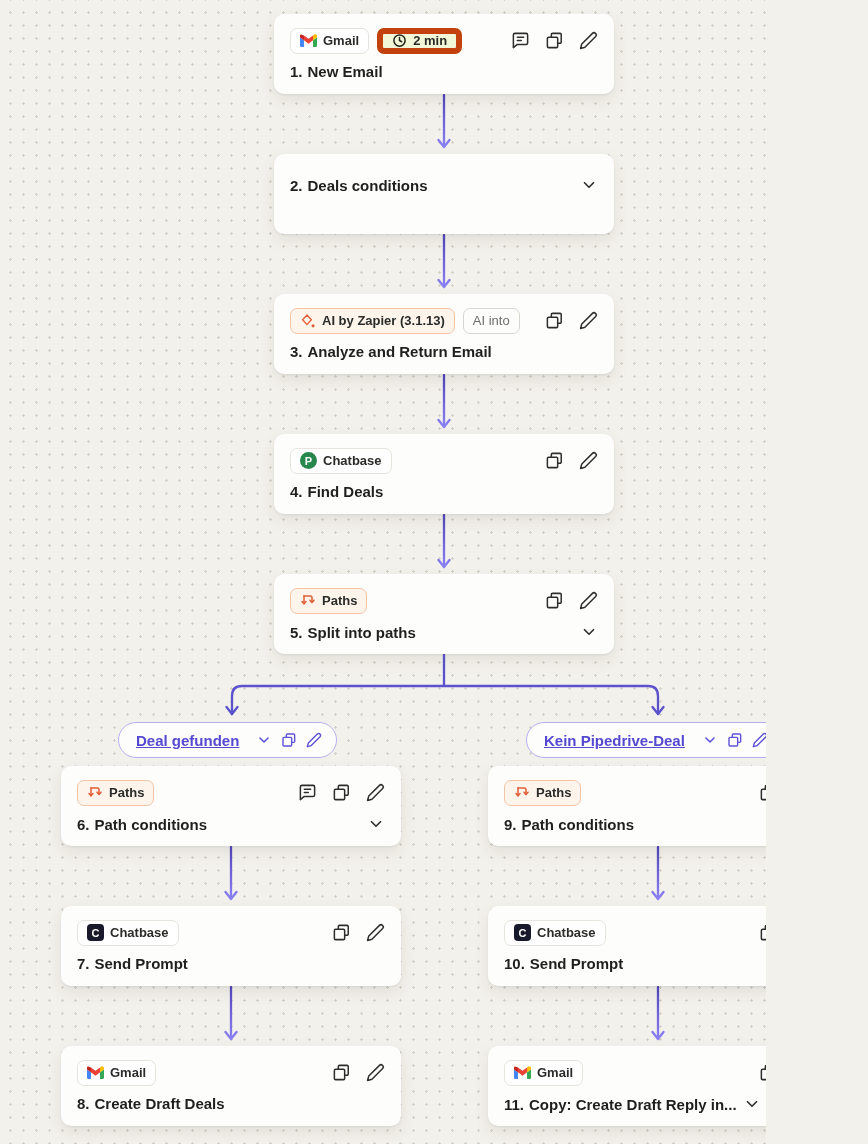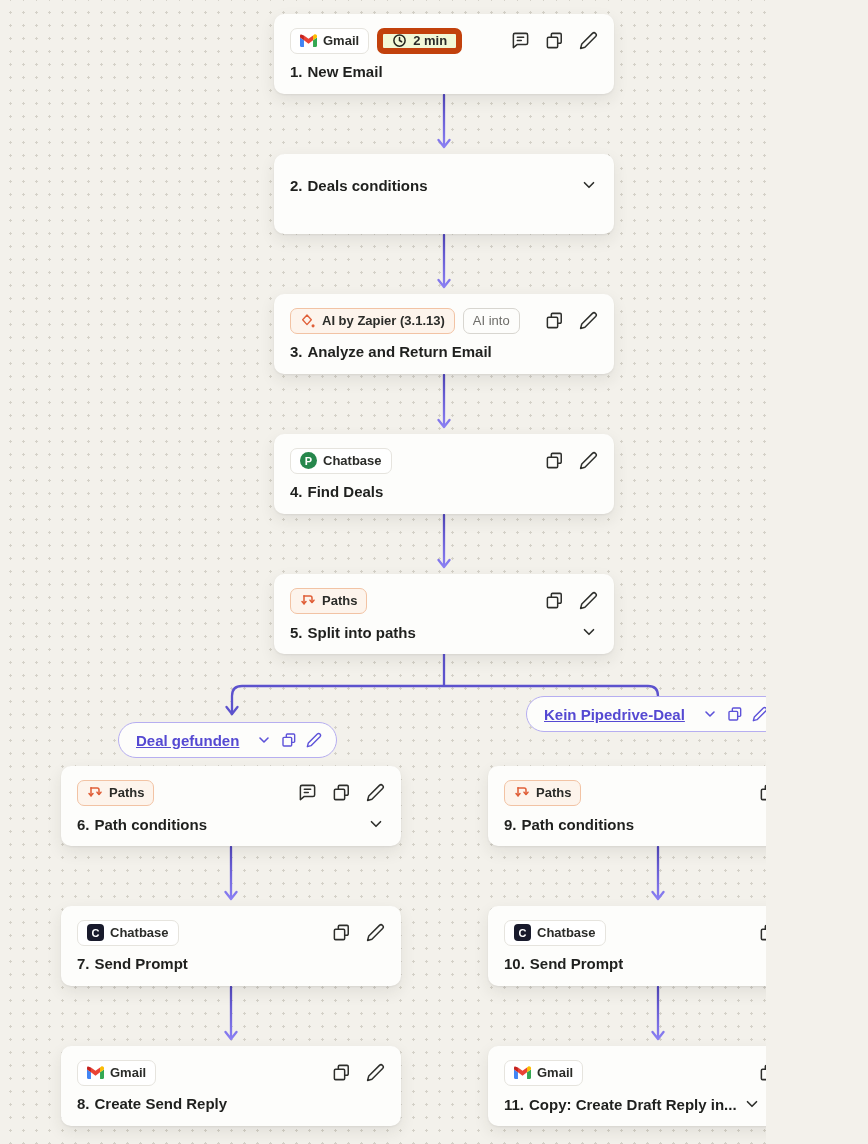--- a/index.html
+++ b/index.html
@@ -232,21 +232,21 @@
         <path d="M6 9l6 6 6-6"></path>
       </svg>
     <svg width="16" height="16" viewBox="0 0 24 24" fill="none" stroke="#5d52d9" stroke-width="2.1" stroke-linejoin="round">
         <rect x="3" y="8" width="13" height="13" rx="1.5"></rect>
         <path d="M8 8V4.5A1.5 1.5 0 0 1 9.5 3H19a1.5 1.5 0 0 1 1.5 1.5V14a1.5 1.5 0 0 1-1.5 1.5H16"></path>
       </svg>
     <svg width="16" height="16" viewBox="0 0 24 24" fill="none" stroke="#5d52d9" stroke-width="2.1" stroke-linecap="round" stroke-linejoin="round">
         <path d="M17 3a2.83 2.83 0 0 1 4 4L7.5 20.5 2 22l1.5-5.5L17 3z"></path>
       </svg>
   </div>
-  <div class="pill" style="left:526px;top:696px">
+  <div class="pill" style="left:526px;top:722px">
     <span>Kein Pipedrive-Deal</span>
     <svg width="16" height="16" viewBox="0 0 24 24" fill="none" stroke="#5d52d9" stroke-width="2.4" stroke-linecap="round" stroke-linejoin="round" style="margin-left:8px">
         <path d="M6 9l6 6 6-6"></path>
       </svg>
     <svg width="16" height="16" viewBox="0 0 24 24" fill="none" stroke="#5d52d9" stroke-width="2.1" stroke-linejoin="round">
         <rect x="3" y="8" width="13" height="13" rx="1.5"></rect>
         <path d="M8 8V4.5A1.5 1.5 0 0 1 9.5 3H19a1.5 1.5 0 0 1 1.5 1.5V14a1.5 1.5 0 0 1-1.5 1.5H16"></path>
       </svg>
     <svg width="16" height="16" viewBox="0 0 24 24" fill="none" stroke="#5d52d9" stroke-width="2.1" stroke-linecap="round" stroke-linejoin="round">
         <path d="M17 3a2.83 2.83 0 0 1 4 4L7.5 20.5 2 22l1.5-5.5L17 3z"></path>
@@ -378,21 +378,21 @@
             <rect x="3" y="8" width="13" height="13" rx="1.5"></rect>
             <path d="M8 8V4.5A1.5 1.5 0 0 1 9.5 3H19a1.5 1.5 0 0 1 1.5 1.5V14a1.5 1.5 0 0 1-1.5 1.5H16"></path>
           </svg>
         <svg width="19" height="19" viewBox="0 0 24 24" fill="none" stroke="#2e2f2c" stroke-width="1.9" stroke-linecap="round" stroke-linejoin="round">
             <path d="M17 3a2.83 2.83 0 0 1 4 4L7.5 20.5 2 22l1.5-5.5L17 3z"></path>
           </svg>
       </span>
     </div>
     <div class="title-row">
       <span class="num">8.</span>
-      <span class="step-title">Create Send Reply</span>
+      <span class="step-title">Create Draft Deals</span>
     </div>
   </div>
 
   <div class="card" style="left:488px;top:1046px">
     <div class="row1">
       <span class="badge app">
         <svg width="17" height="13" viewBox="0 0 24 18">
           <path fill="#4285f4" d="M1.6 18h4V8.8L0 4.6v11.8C0 17.3.7 18 1.6 18z"></path>
           <path fill="#34a853" d="M18.4 18h4c.9 0 1.6-.7 1.6-1.6V4.6l-5.6 4.2z"></path>
           <path fill="#fbbc04" d="M18.4 1.8v7l5.6-4.2V2.6c0-2-2.3-3.2-3.9-2z"></path>

